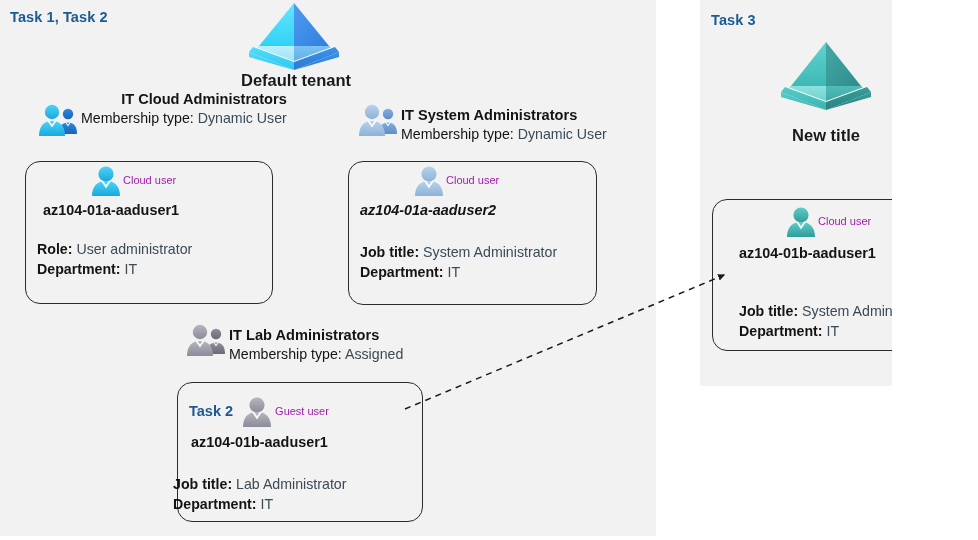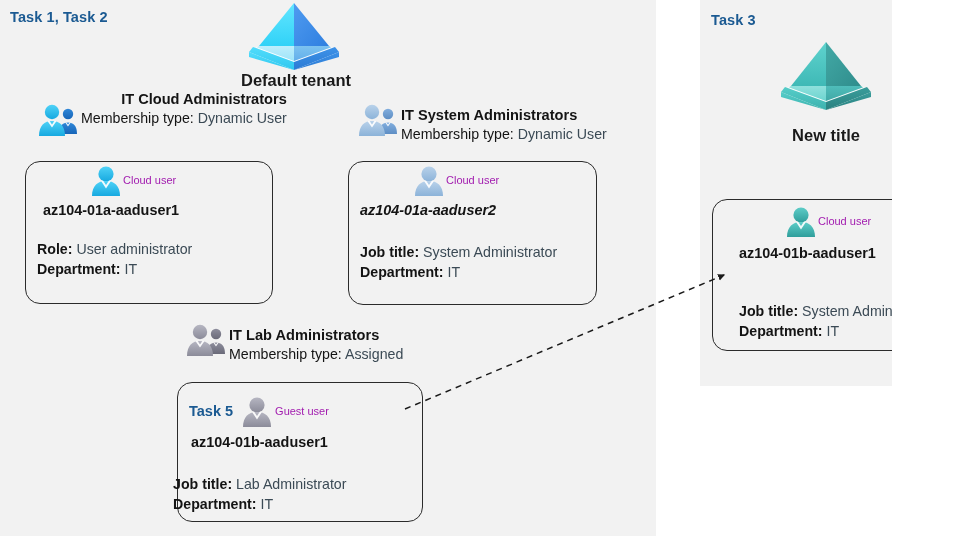--- a/index.html
+++ b/index.html
@@ -207,21 +207,21 @@
       <span>System Administrator</span>
     </span>
     <span class="row">
       <b>Department:</b>
       <span>IT</span>
     </span>
   </div>
 
   <div class="card" style="left:177px; top:382px; width:246px; height:140px;"></div>
   <div class="card-head" style="left:189px; top:397px;">
-    <span class="tasklabel">Task 5</span>
+    <span class="tasklabel">Task 2</span>
     <span style="display:inline-block;width:26px;height:28px;"></span>
     <span class="kind">Guest user</span>
   </div>
   <div class="card-upn" style="left:191px; top:434px;">az104-01b-aaduser1</div>
   <div class="card-props" style="left:173px; top:474px;">
     <span class="row">
       <b>Job title:</b>
       <span>Lab Administrator</span>
     </span>
     <span class="row">

